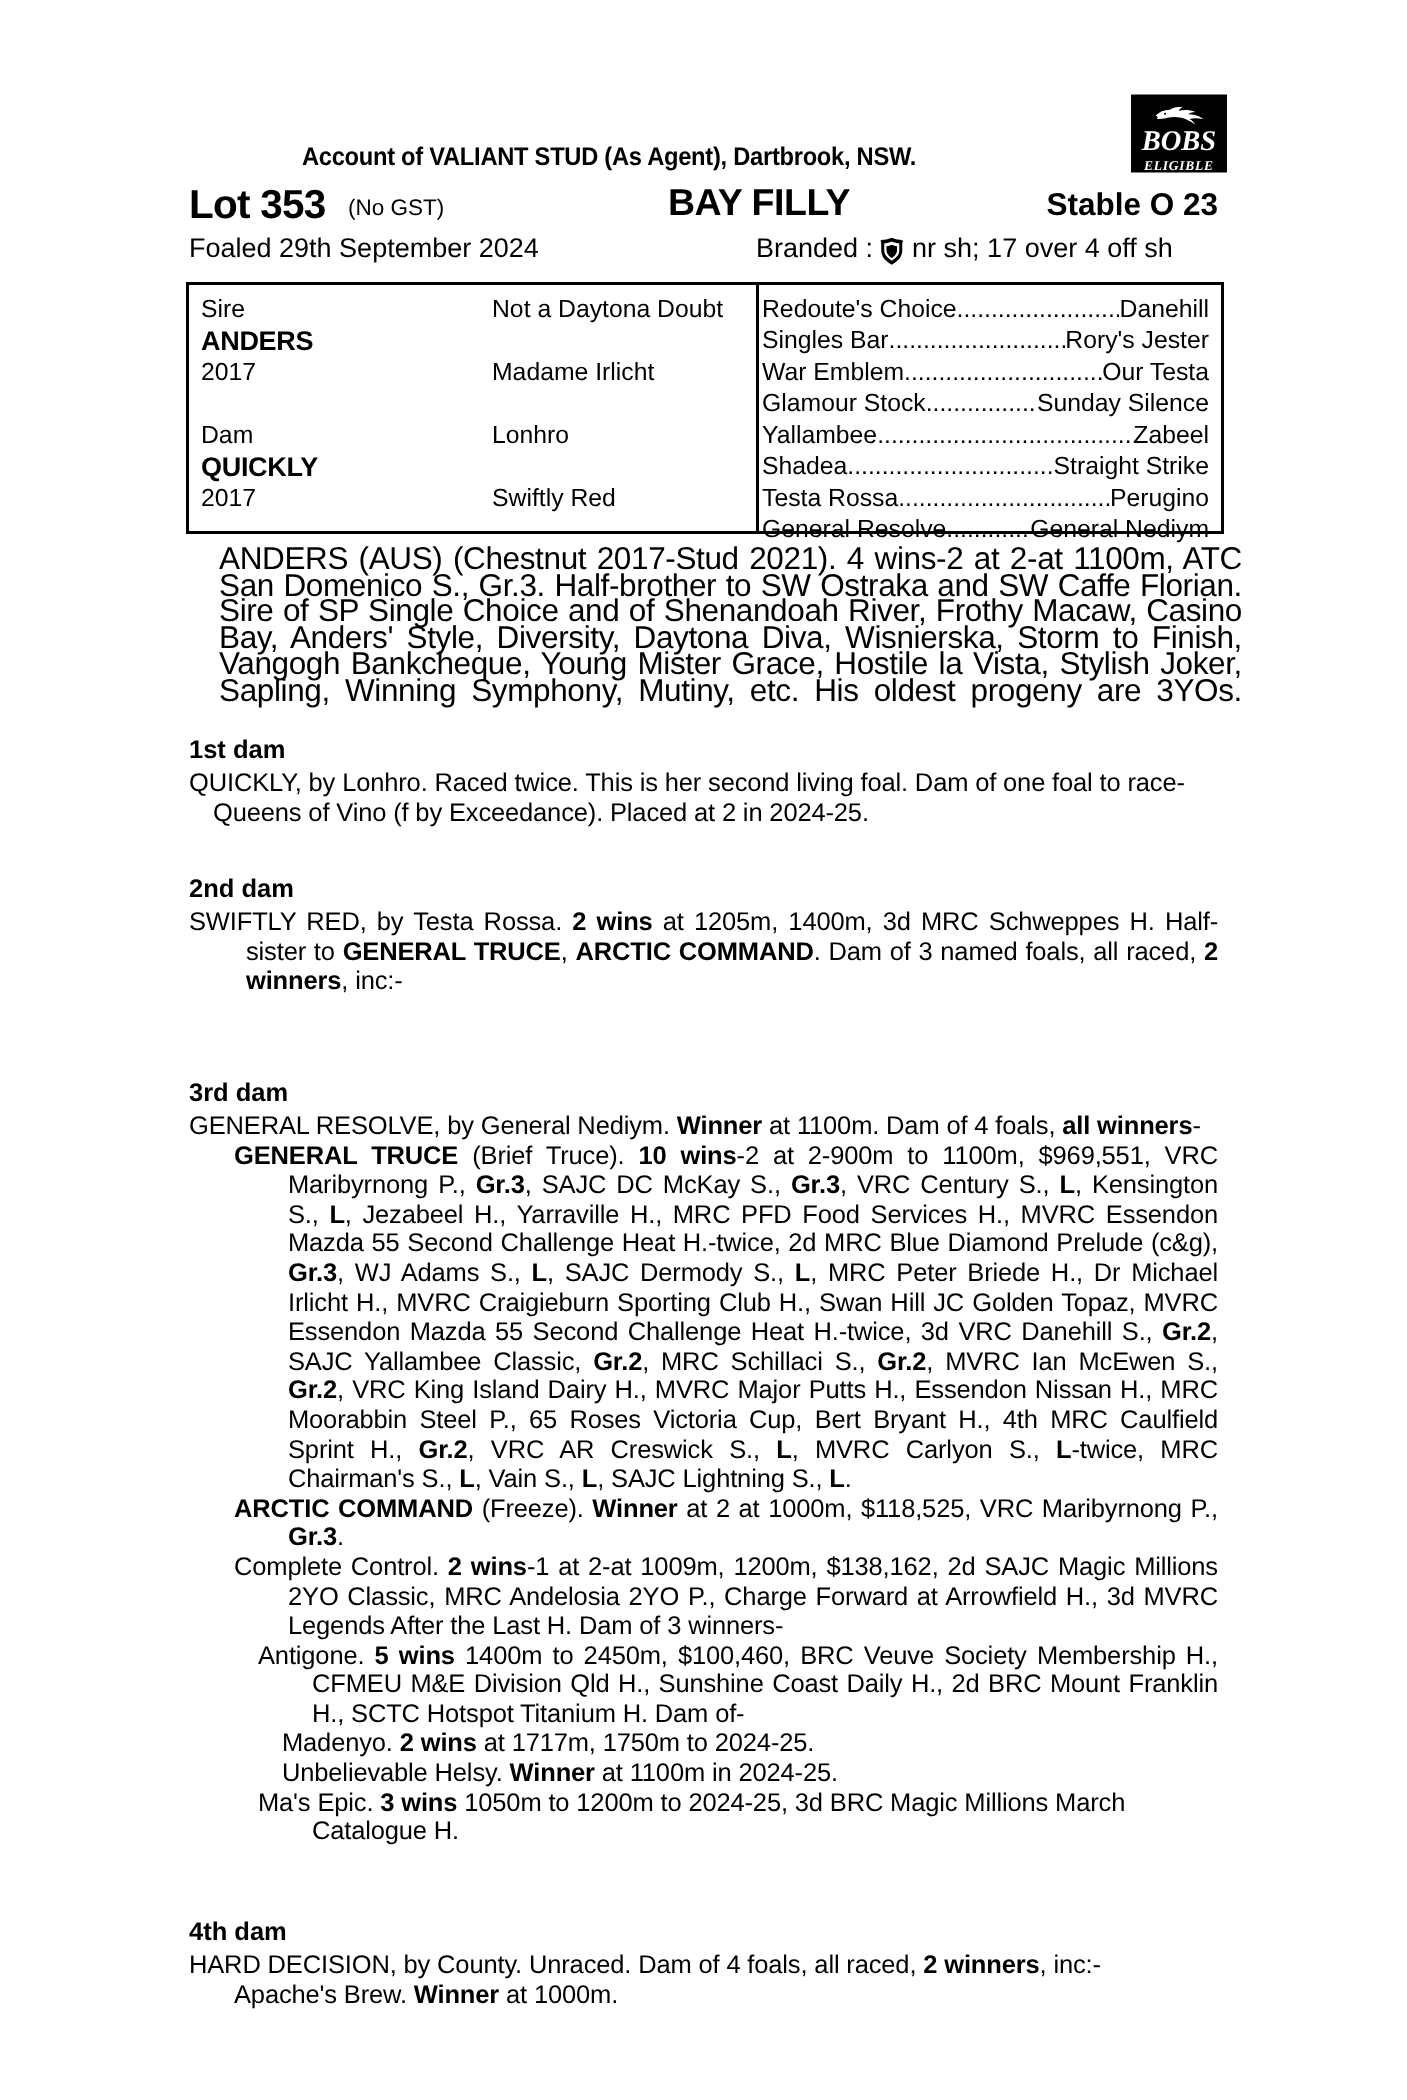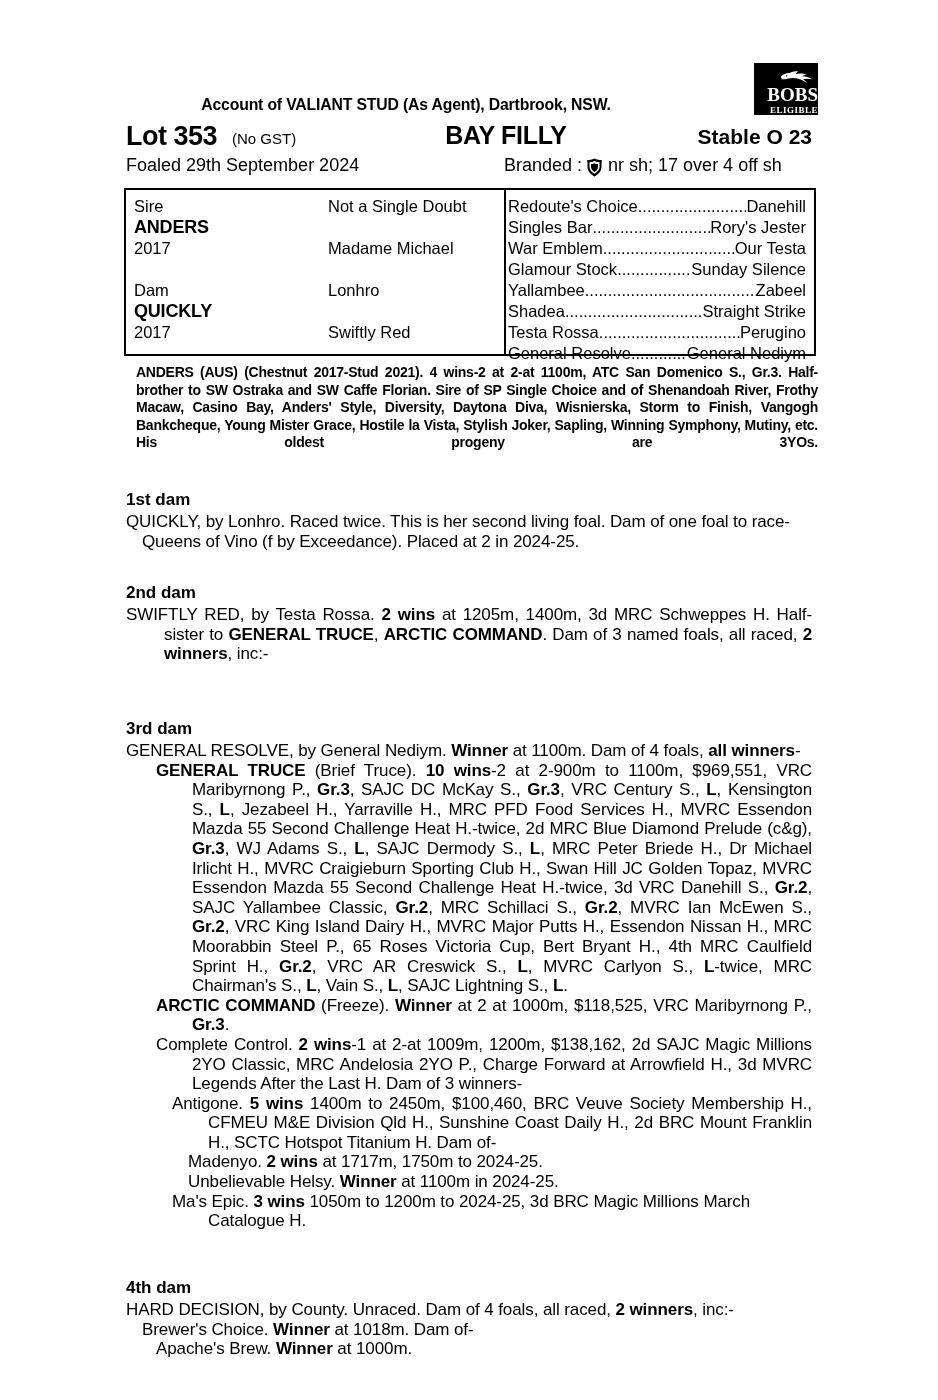--- a/index.html
+++ b/index.html
@@ -25,23 +25,24 @@
   
   .logo-box {
     position: absolute;
     left: 754px;
     top: 63px;
     width: 64px;
     height: 52px;
     background: #000000;
     display: flex;
     flex-direction: column;
-    align-items: flex-end;
+    align-items: center;
     justify-content: flex-start;
     overflow: hidden;
+    font-style: italic;
   }
   .logo-horse {
     margin-top: 7px;
     width: 44px;
     height: 18px;
   }
   .logo-bobs {
     color: #ffffff;
     font-family: "Liberation Serif", serif;
     font-weight: bold;
@@ -202,26 +203,26 @@
     overflow: hidden;
     white-space: nowrap;
     letter-spacing: 0px;
     margin: 0 0px;
   }
   .gp-right { white-space: nowrap; }
 
   
   .sire-desc {
     position: absolute;
-    left: 136px;
+    left: 146px;
     top: 364px;
     width: 682px;
-    font-size: 14px;
+    font-size: 21px;
     line-height: 17.6px;
-    font-weight: bold;
+    font-weight: normal;
     text-align: justify;
     letter-spacing: -0.25px;
   }
   .sire-desc::after { content: ""; display: inline-block; width: 100%; }
 
   
   .section {
     position: absolute;
     left: 126px;
     width: 686px;
@@ -293,22 +294,22 @@
     <div class="ped-col ped-col-1">
       <div class="ped-row r0">Sire</div>
       <div class="ped-row r1 ped-bold">ANDERS</div>
       <div class="ped-row r2">2017</div>
       <div class="ped-row r4">Dam</div>
       <div class="ped-row r5 ped-bold">QUICKLY</div>
       <div class="ped-row r6">2017</div>
     </div>
 
     <div class="ped-col ped-col-2">
-      <div class="ped-row r0">Not a Single Doubt</div>
-      <div class="ped-row r2">Madame Michael</div>
+      <div class="ped-row r0">Not a Daytona Doubt</div>
+      <div class="ped-row r2">Madame Irlicht</div>
       <div class="ped-row r4">Lonhro</div>
       <div class="ped-row r6">Swiftly Red</div>
     </div>
 
     <div class="ped-col ped-col-3" id="gp-col">
         <div class="ped-row r0">
           <div class="gp-line">
             <span class="gp-left">Redoute's Choice </span>
             <span class="gp-dots">................................................................................</span>
             <span class="gp-right"> Danehill</span>
@@ -385,18 +386,17 @@
         <div class="para hang3"><b>ARCTIC COMMAND</b><span> (Freeze). </span><b>Winner</b><span> at 2 at 1000m, $118,525, VRC Maribyrnong P., </span><b>Gr.3</b><span>.</span></div>
         <div class="para hang3"><span>Complete Control. </span><b>2 wins</b><span>-1 at 2-at 1009m, 1200m, $138,162, 2d SAJC Magic Millions 2YO Classic, MRC Andelosia 2YO P., Charge Forward at Arrowfield H., 3d MVRC Legends After the Last H. Dam of 3 winners-</span></div>
         <div class="para hang4"><span>Antigone. </span><b>5 wins</b><span> 1400m to 2450m, $100,460, BRC Veuve Society Membership H., CFMEU M&amp;E Division Qld H., Sunshine Coast Daily H., 2d BRC Mount Franklin H., SCTC Hotspot Titanium H. Dam of-</span></div>
         <div class="para hang5"><span>Madenyo. </span><b>2 wins</b><span> at 1717m, 1750m to 2024-25.</span></div>
         <div class="para hang5"><span>Unbelievable Helsy. </span><b>Winner</b><span> at 1100m in 2024-25.</span></div>
         <div class="para hang4 last-nojust"><span>Ma's Epic. </span><b>3 wins</b><span> 1050m to 1200m to 2024-25, 3d BRC Magic Millions March Catalogue H.</span></div>
       </div>
       <div class="section" style="top: 1277px;">
         <div class="dam-head">4th dam</div>
         <div class="para hang1"><span>HARD DECISION, by County. Unraced. Dam of 4 foals, all raced, </span><b>2 winners</b><span>, inc:-</span></div>
-        <div class="para hang2"><span>Brewer's Choice. </span><b>Winner</b><span> at 1018m. Dam of-</span></div>
         <div class="para hang3 last-nojust"><span>Apache's Brew. </span><b>Winner</b><span> at 1000m.</span></div>
       </div>
     </div>
 
 </div>
 
 </body></html>

